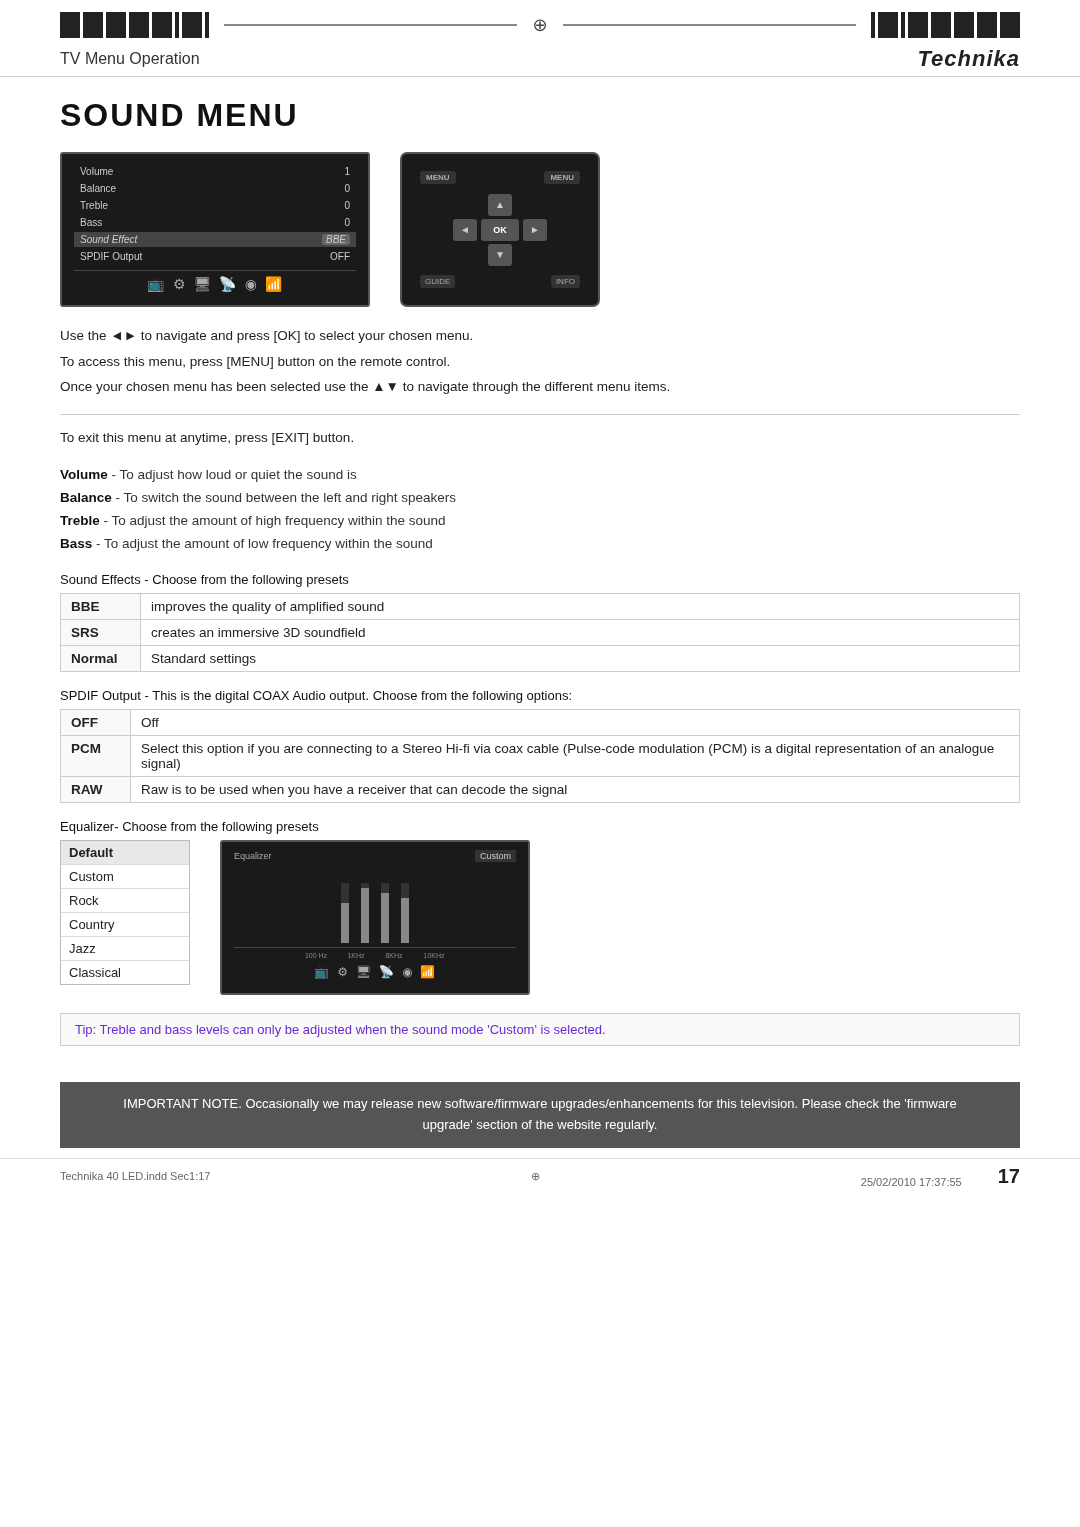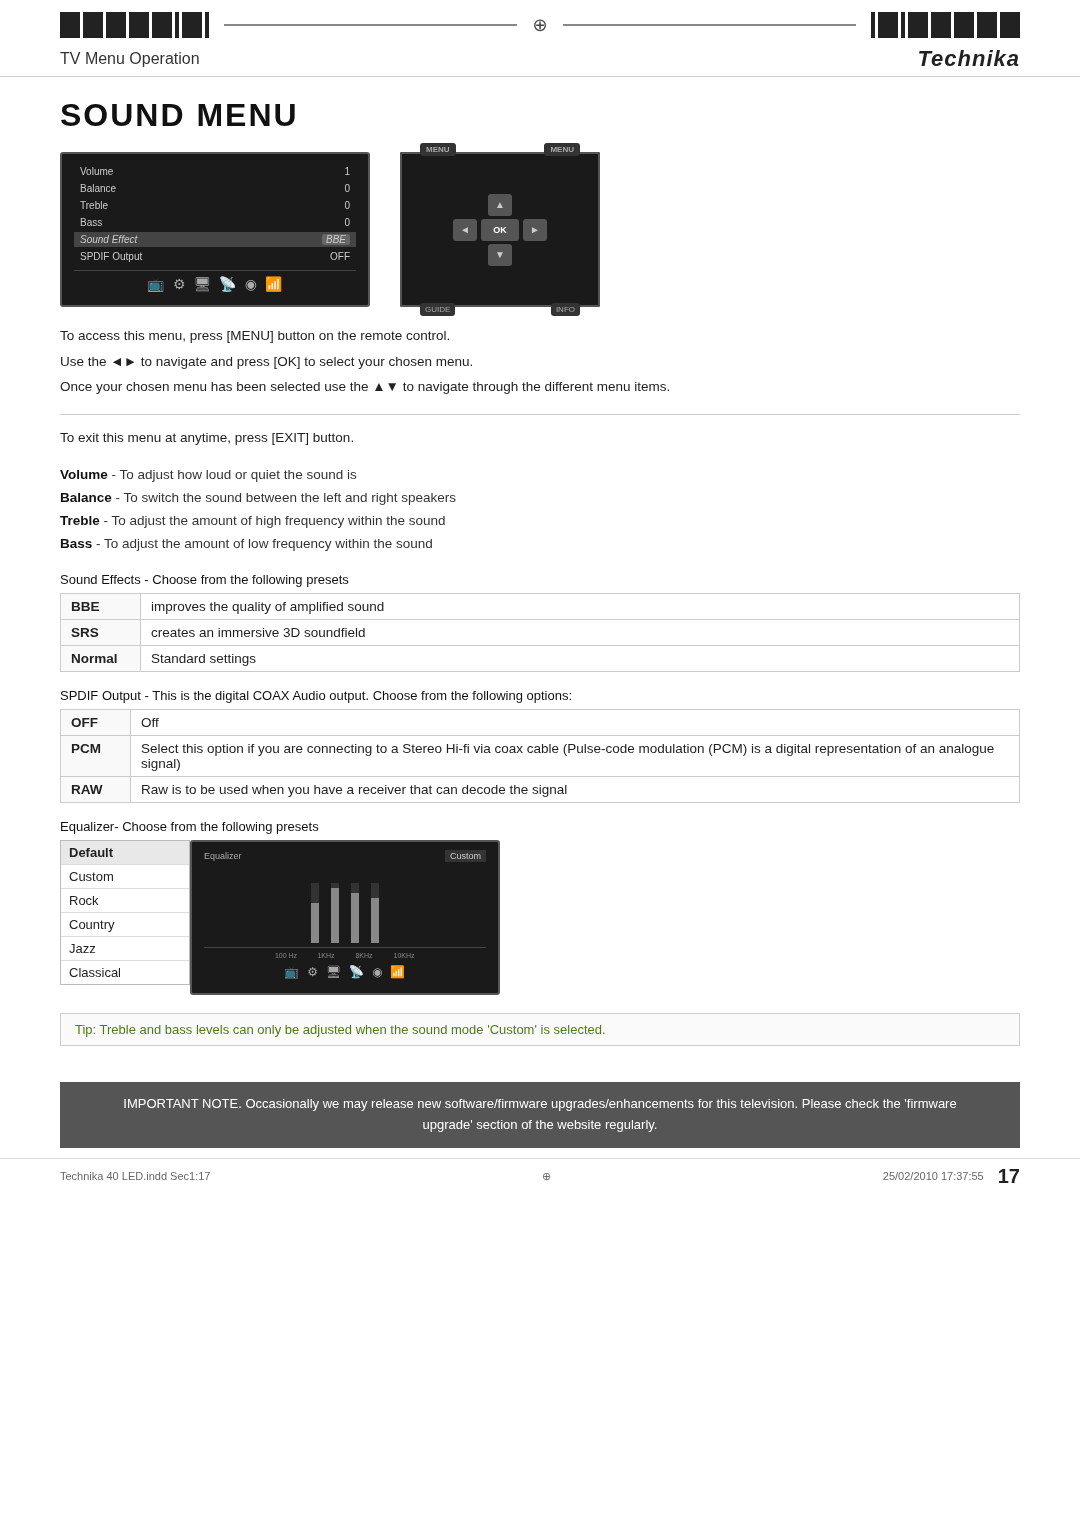--- a/index.html
+++ b/index.html
@@ -102,28 +102,27 @@
       font-size: 14px;
       color: #aaa;
     }
 
     
     .remote-screenshot {
       width: 200px;
       height: 155px;
       background: #1a1a1a;
       border: 2px solid #555;
-      border-radius: 1px;
+      border-radius: 7px;
       display: flex;
       flex-direction: column;
       align-items: center;
       justify-content: center;
       flex-shrink: 0;
       padding: 8px;
-      gap: 28px;
     }
     .remote-top-row {
       display: flex;
       justify-content: space-between;
       width: 100%;
       padding: 0 10px;
       margin-bottom: 4px;
     }
     .remote-top-btn {
       font-size: 8px;
@@ -235,20 +234,21 @@
       width: 80px;
       background: #f9f9f9;
     }
     .feature-table.spdif td:first-child {
       width: 70px;
     }
 
     
     .equalizer-section {
       display: flex;
+      gap: 30px;
       align-items: flex-start;
       margin-bottom: 18px;
     }
 
     .eq-list-box {
       width: 130px;
       border: 1px solid #bbb;
       font-size: 13px;
     }
     .eq-list-item {
@@ -333,21 +333,21 @@
       gap: 8px;
       justify-content: center;
       margin-top: 6px;
     }
 
     
     .tip-box {
       border: 1px solid #ccc;
       padding: 8px 14px;
       font-size: 13px;
-      color: #4d7c0f;
+      color: #6d28d9;
       margin-bottom: 16px;
       background: #fafafa;
     }
 
     
     .important-note {
       background: #555;
       color: #fff;
       text-align: center;
       padding: 12px 40px;
@@ -488,22 +488,22 @@
       </div>
       <div class="remote-bottom-row">
         <span class="remote-bottom-btn">GUIDE</span>
         <span class="remote-bottom-btn">INFO</span>
       </div>
     </div>
 
   </div>
 
   <div class="instructions">
+    <p>Use the ◄► to navigate and press [OK] to select your chosen menu.</p>
     <p>To access this menu, press [MENU] button on the remote control.</p>
-    <p>Use the ◄► to navigate and press [OK] to select your chosen menu.</p>
     <p>Once your chosen menu has been selected use the ▲▼ to navigate through the different menu items.</p>
   </div>
 
   <hr class="divider">
 
   <p class="instructions">To exit this menu at anytime, press [EXIT] button.</p>
 
   <div class="desc-section">
     <p class="desc-item"><strong>Volume</strong> - To adjust how loud or quiet the sound is</p>
     <p class="desc-item"><strong>Balance</strong> - To switch the sound between the left and right speakers</p>
@@ -610,17 +610,17 @@
 
 </div>
 
 <div class="important-note">
   <span>IMPORTANT NOTE. Occasionally we may release new software/firmware upgrades/enhancements for this television. Please check the 'firmware upgrade' section of the website regularly.</span>
 </div>
 
 <div class="footer">
   <span>Technika 40 LED.indd  Sec1:17</span>
   <span>⊕</span>
-  <div style="display:flex;align-items:center;gap:14px;">
+  <div style="display:flex;align-items:flex-end;gap:36px;">
     <span>25/02/2010  17:37:55</span>
     <span class="footer-page">17</span>
   </div>
 </div>
 
 </body></html>

